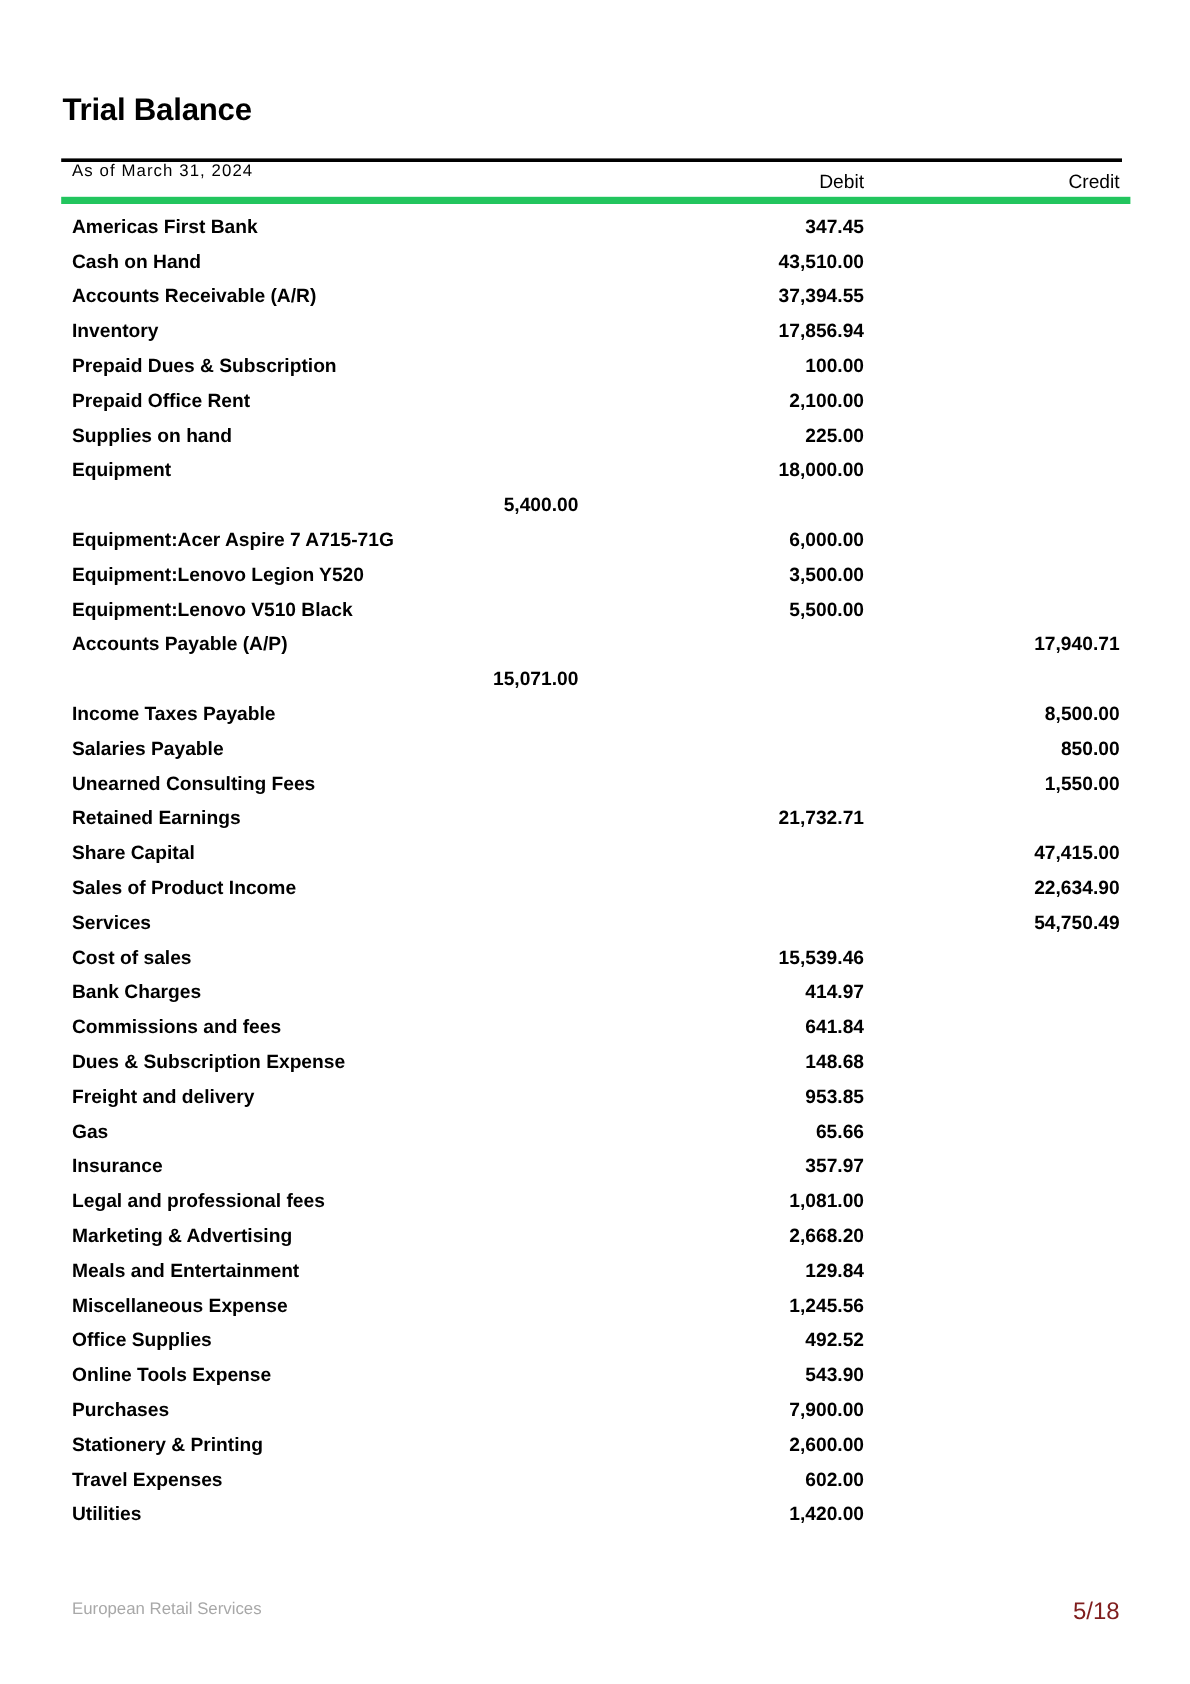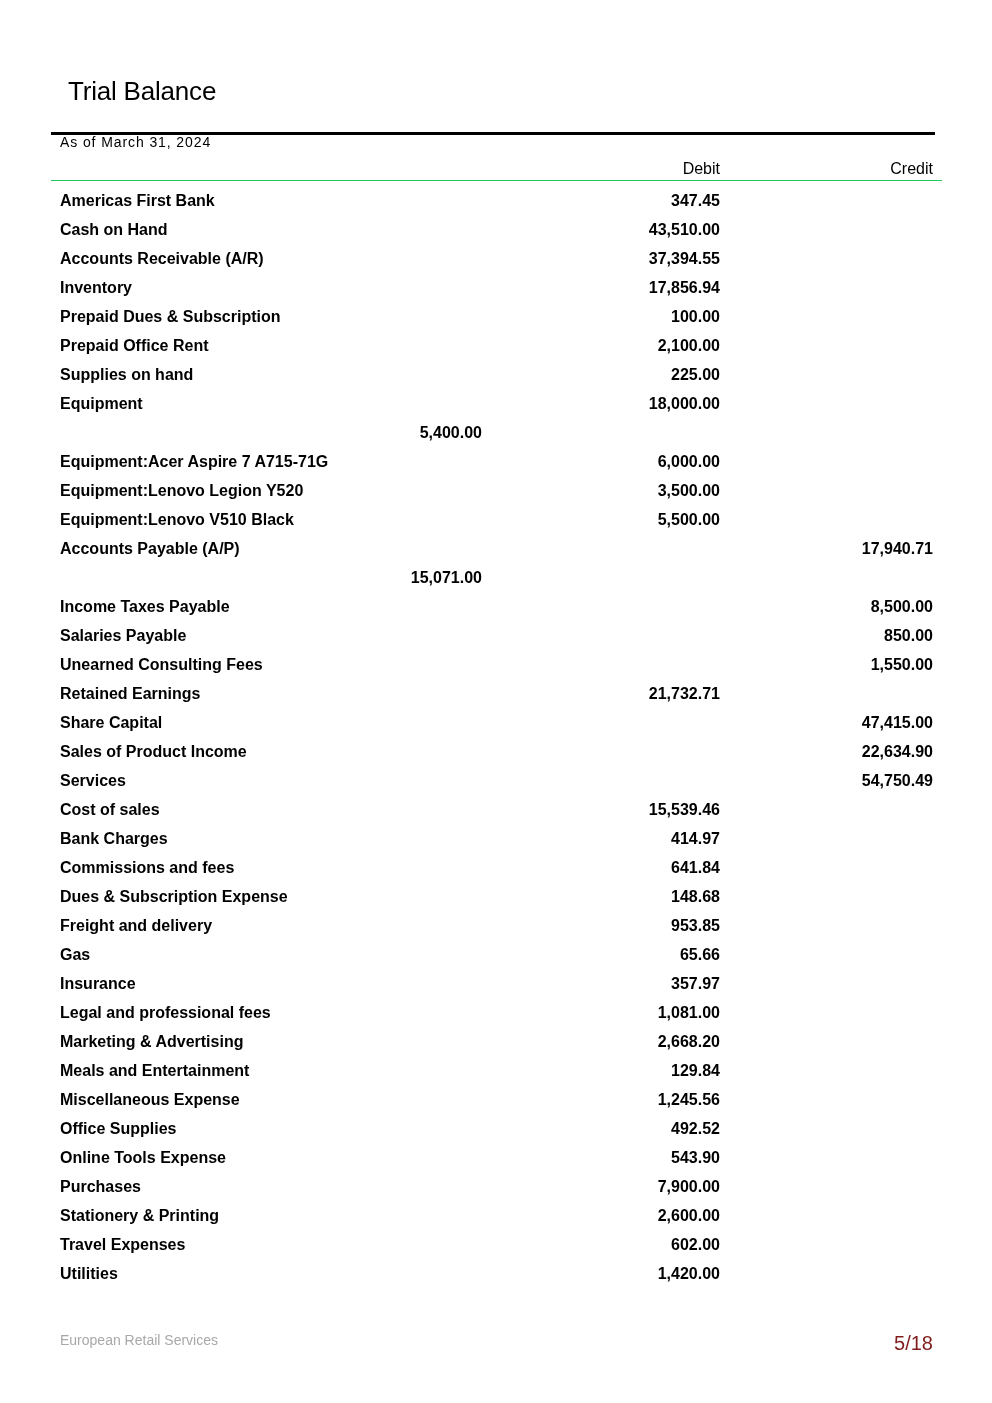--- a/index.html
+++ b/index.html
@@ -1,36 +1,36 @@
 <!DOCTYPE html>
 <html><head>
   <meta charset="utf-8">
   <style>
     html, body { margin: 0; padding: 0; background: #ffffff; }
     body {
       width: 992px; height: 1403px; position: relative; overflow: hidden;
       font-family: "Liberation Sans", sans-serif; color: #000;
     }
     .title {
-      position: absolute; left: 68px; top: 76px;
-      font-size: 26px; font-weight: normal; letter-spacing: -0.2px; margin: 0;
+      position: absolute; left: 52px; top: 76px;
+      font-size: 26px; font-weight: bold; letter-spacing: -0.2px; margin: 0;
     }
     .subtitle {
       position: absolute; left: 60px; top: 114px;
       font-size: 14px; color: #000000; letter-spacing: 0.9px; margin-top: 20px;
     }
     .rule-thick {
       position: absolute; left: 51px; top: 132px; width: 884px; height: 3px; background: #000;
     }
     .table {
       position: absolute; left: 51px; top: 137px; width: 891px;
     }
     .thead {
-      display: flex; height: 27px; border-bottom: 1px solid #22c55e; align-items: flex-end;
-      font-size: 16px; padding-bottom: 0; margin-top: 16px;
+      display: flex; height: 27px; border-bottom: 6px solid #22c55e; align-items: flex-end;
+      font-size: 16px; padding-bottom: 0;
     }
     .thead .c-name { flex: 0 0 9px; }
     .thead .c-debit { flex: 0 0 660px; text-align: right; padding-bottom: 2px; }
     .thead .c-credit { flex: 0 0 213px; text-align: right; padding-bottom: 2px; }
     .row {
       display: flex; height: 29px; align-items: flex-end; font-size: 16px; font-weight: bold;
     }
     .row .c-name { flex: 0 0 451px; padding-left: 9px; box-sizing: border-box; white-space: nowrap; }
     .row .c-debit { flex: 0 0 218px; text-align: right; }
     .row .c-credit { flex: 0 0 213px; text-align: right; }

